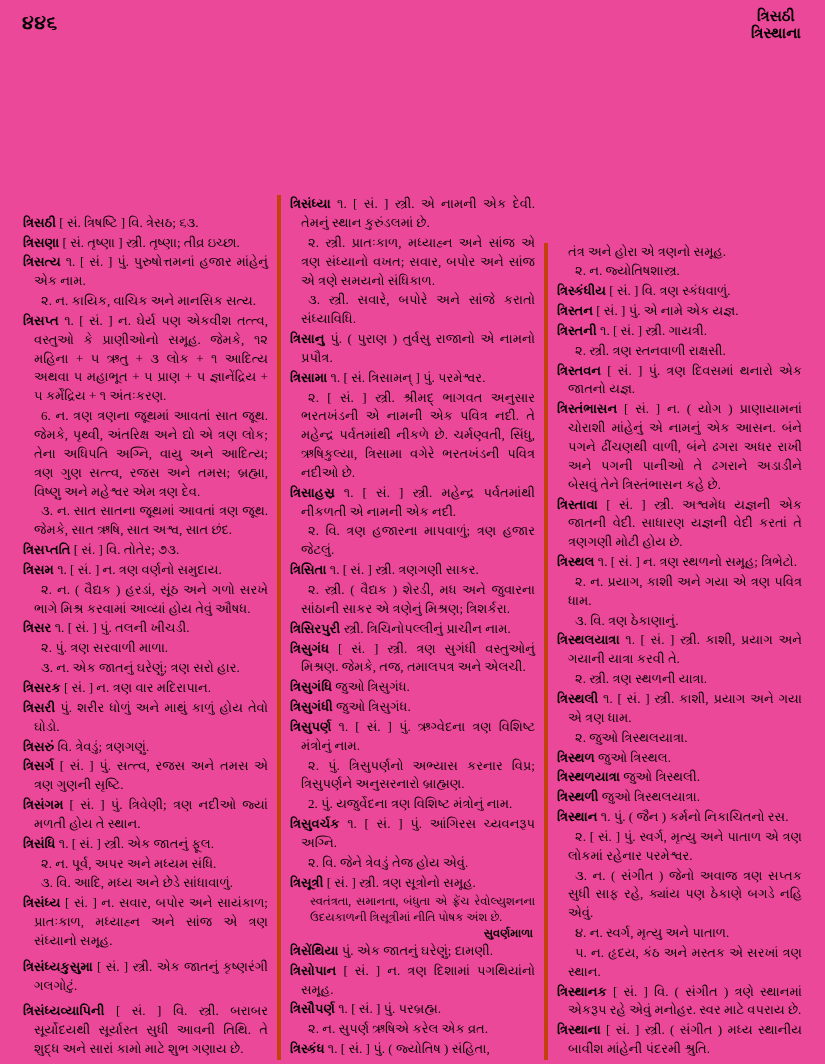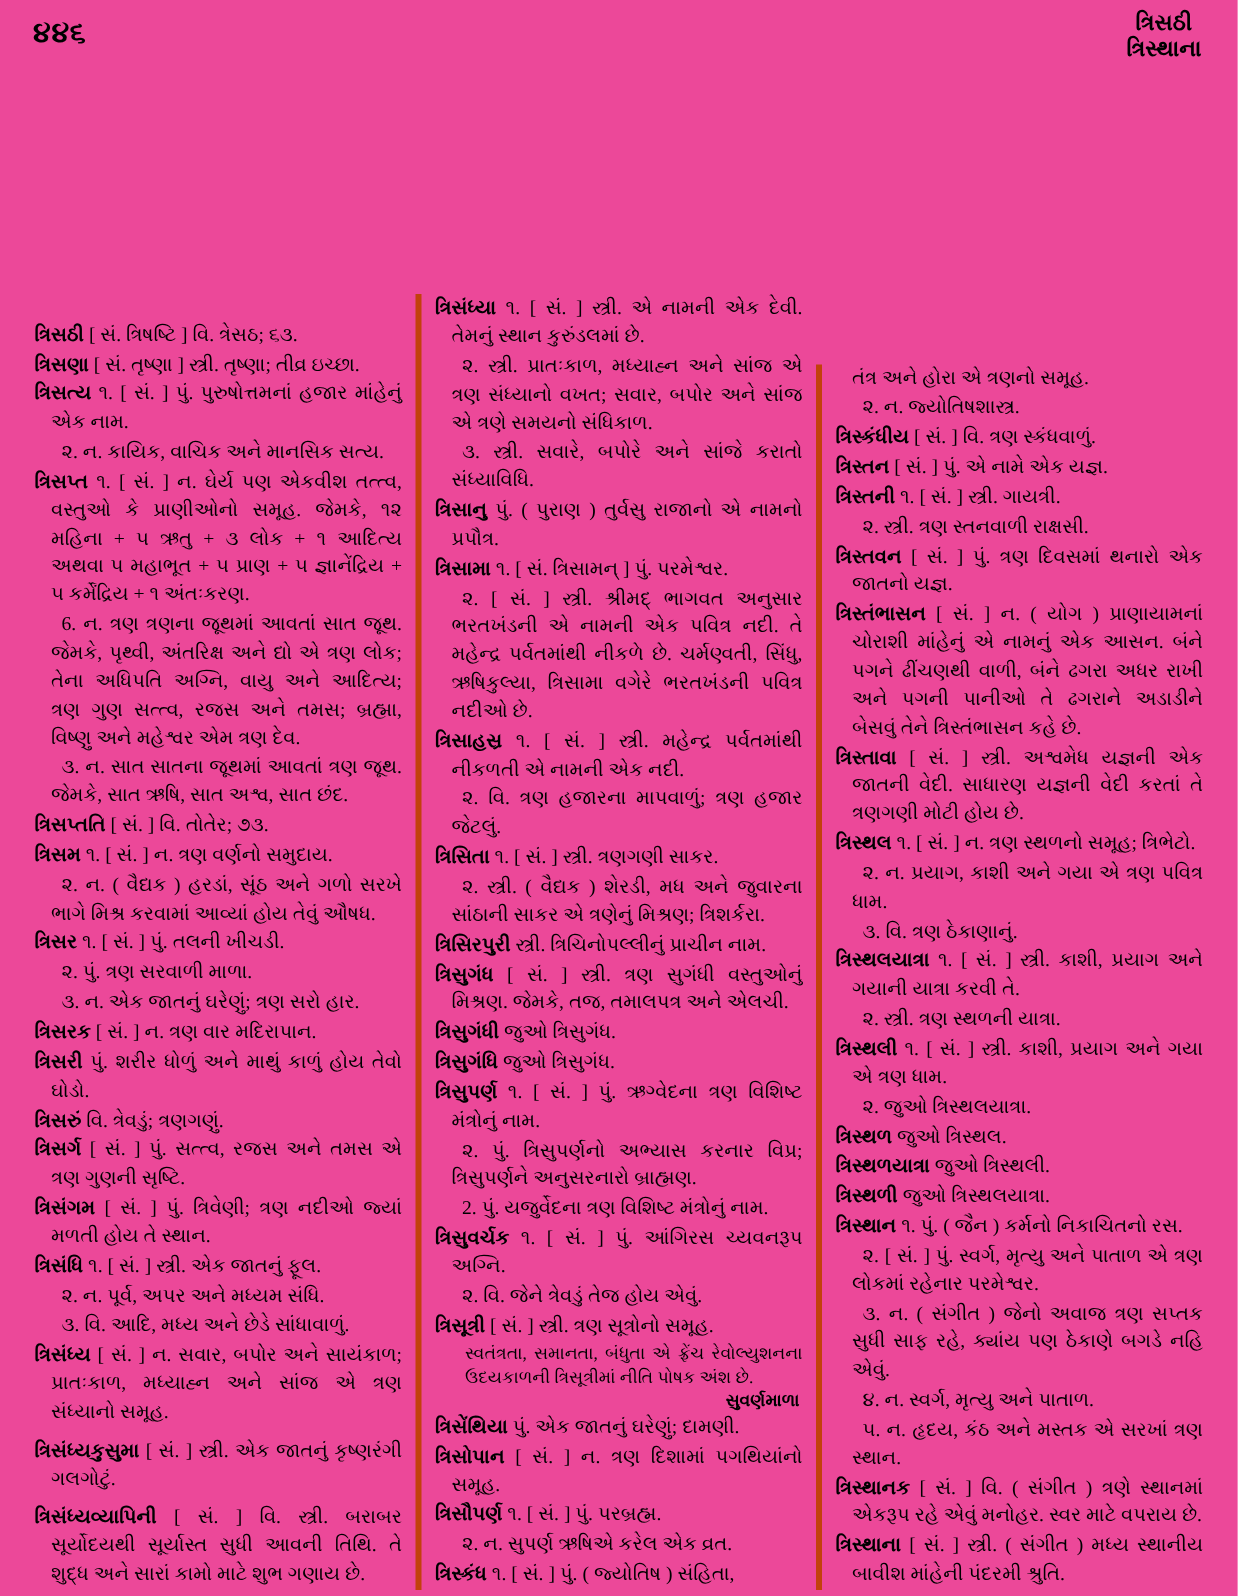--- a/index.html
+++ b/index.html
@@ -169,22 +169,22 @@
         <p class="sense">૩. સ્ત્રી. સવારે, બપોરે અને સાંજે કરાતો સંધ્યાવિધિ.</p>
         <p class="entry"><span class="hw">ત્રિસાનુ</span><span> પું. ( પુરાણ ) તુર્વસુ રાજાનો એ નામનો પ્રપૌત્ર.</span></p>
         <p class="entry"><span class="hw">ત્રિસામા</span><span> ૧. [ સં. ત્રિસામન્ ] પું. પરમેશ્વર.</span></p>
         <p class="sense">૨. [ સં. ] સ્ત્રી. શ્રીમદ્ ભાગવત અનુસાર ભરતખંડની એ નામની એક પવિત્ર નદી. તે મહેન્દ્ર પર્વતમાંથી નીકળે છે. ચર્મણ્વતી, સિંધુ, ઋષિકુલ્યા, ત્રિસામા વગેરે ભરતખંડની પવિત્ર નદીઓ છે.</p>
         <p class="entry"><span class="hw">ત્રિસાહસ્ર</span><span> ૧. [ સં. ] સ્ત્રી. મહેન્દ્ર પર્વતમાંથી નીકળતી એ નામની એક નદી.</span></p>
         <p class="sense">૨. વિ. ત્રણ હજારના માપવાળું; ત્રણ હજાર જેટલું.</p>
         <p class="entry"><span class="hw">ત્રિસિતા</span><span> ૧. [ સં. ] સ્ત્રી. ત્રણગણી સાકર.</span></p>
         <p class="sense">૨. સ્ત્રી. ( વૈદ્યક ) શેરડી, મધ અને જુવારના સાંઠાની સાકર એ ત્રણેનું મિશ્રણ; ત્રિશર્કરા.</p>
         <p class="entry"><span class="hw">ત્રિસિરપુરી</span><span> સ્ત્રી. ત્રિચિનોપલ્લીનું પ્રાચીન નામ.</span></p>
         <p class="entry"><span class="hw">ત્રિસુગંધ</span><span> [ સં. ] સ્ત્રી. ત્રણ સુગંધી વસ્તુઓનું મિશ્રણ. જેમકે, તજ, તમાલપત્ર અને એલચી.</span></p>
+        <p class="entry"><span class="hw">ત્રિસુગંધિ</span><span> જુઓ ત્રિસુગંધ.</span></p>
         <p class="entry"><span class="hw">ત્રિસુગંધી</span><span> જુઓ ત્રિસુગંધ.</span></p>
-        <p class="entry"><span class="hw">ત્રિસુગંધિ</span><span> જુઓ ત્રિસુગંધ.</span></p>
         <p class="entry"><span class="hw">ત્રિસુપર્ણ</span><span> ૧. [ સં. ] પું. ઋગ્વેદના ત્રણ વિશિષ્ટ મંત્રોનું નામ.</span></p>
         <p class="sense">૨. પું. ત્રિસુપર્ણનો અભ્યાસ કરનાર વિપ્ર; ત્રિસુપર્ણને અનુસરનારો બ્રાહ્મણ.</p>
         <p class="sense">2. પું. યજુર્વેદના ત્રણ વિશિષ્ટ મંત્રોનું નામ.</p>
         <p class="entry"><span class="hw">ત્રિસુવર્ચક</span><span> ૧. [ સં. ] પું. આંગિરસ ચ્યવનરૂપ અગ્નિ.</span></p>
         <p class="sense">૨. વિ. જેને ત્રેવડું તેજ હોય એવું.</p>
         <p class="entry"><span class="hw">ત્રિસૂત્રી</span><span> [ સં. ] સ્ત્રી. ત્રણ સૂત્રોનો સમૂહ.</span></p>
         <div class="quote">સ્વતંત્રતા, સમાનતા, બંધુતા એ ફ્રેંચ રેવોલ્યુશનના ઉદયકાળની ત્રિસૂત્રીમાં નીતિ પોષક અંશ છે.</div>
         <div class="src">સુવર્ણમાળા</div>
         <p class="entry"><span class="hw">ત્રિસેંથિયા</span><span> પું. એક જાતનું ઘરેણું; દામણી.</span></p>
         <p class="entry"><span class="hw">ત્રિસોપાન</span><span> [ સં. ] ન. ત્રણ દિશામાં પગથિયાંનો સમૂહ.</span></p>

